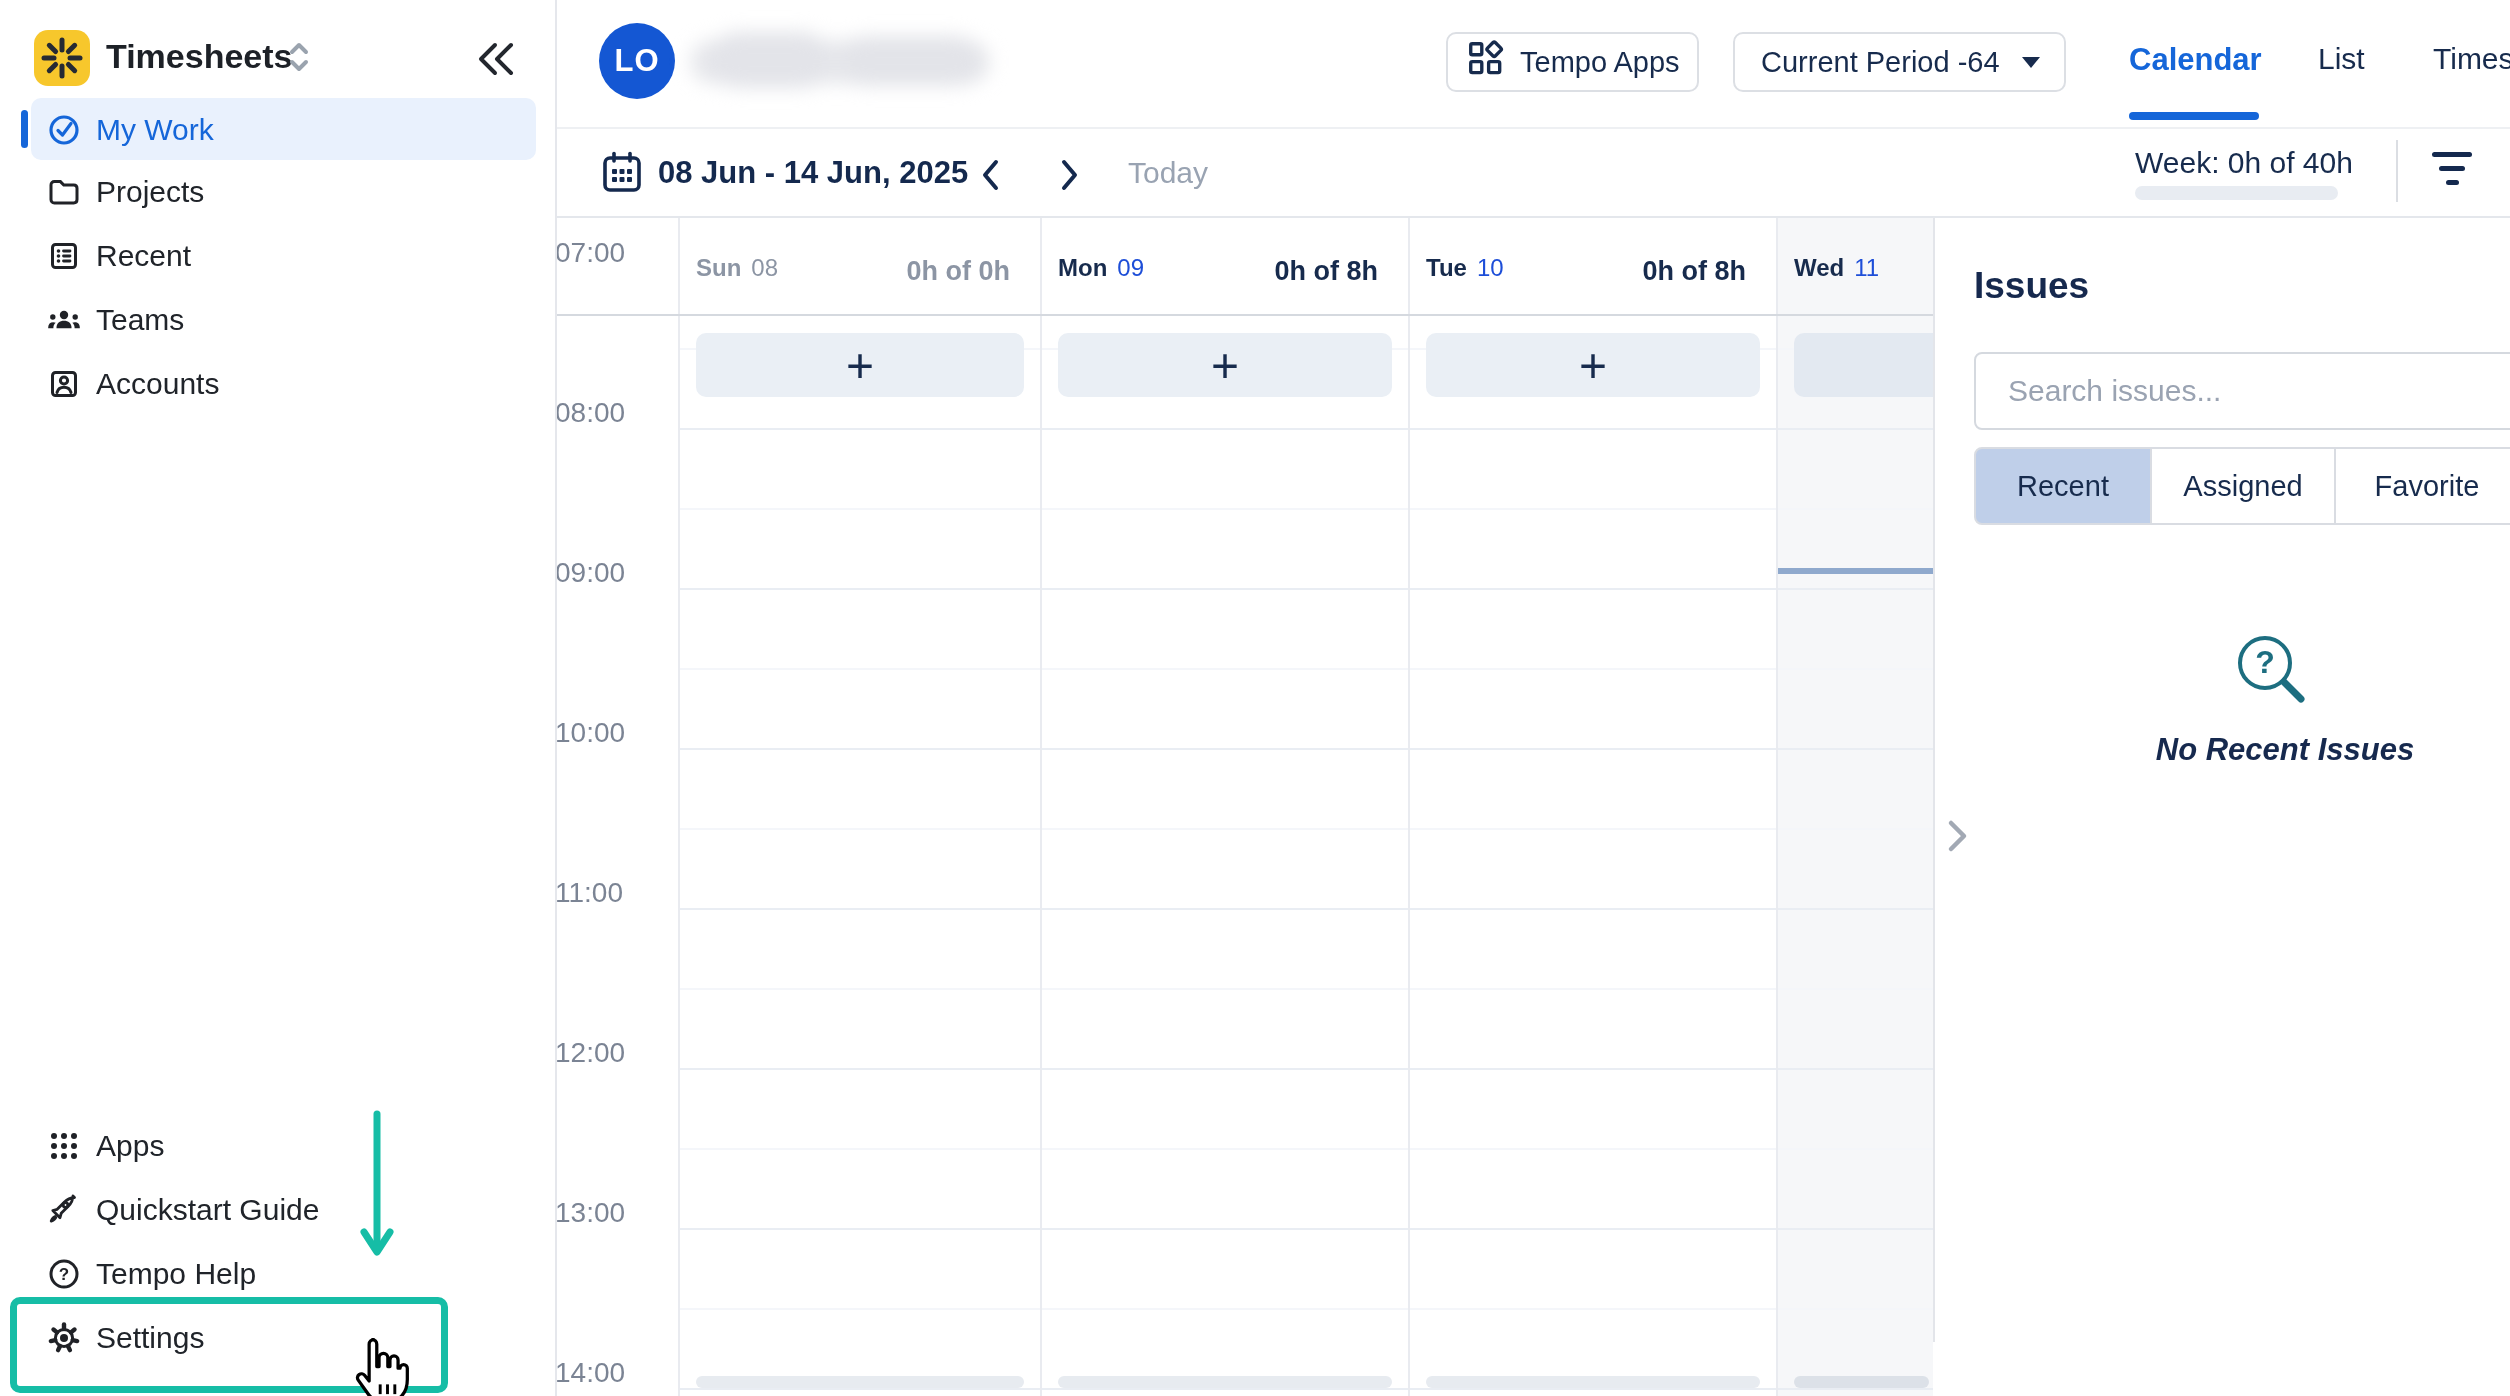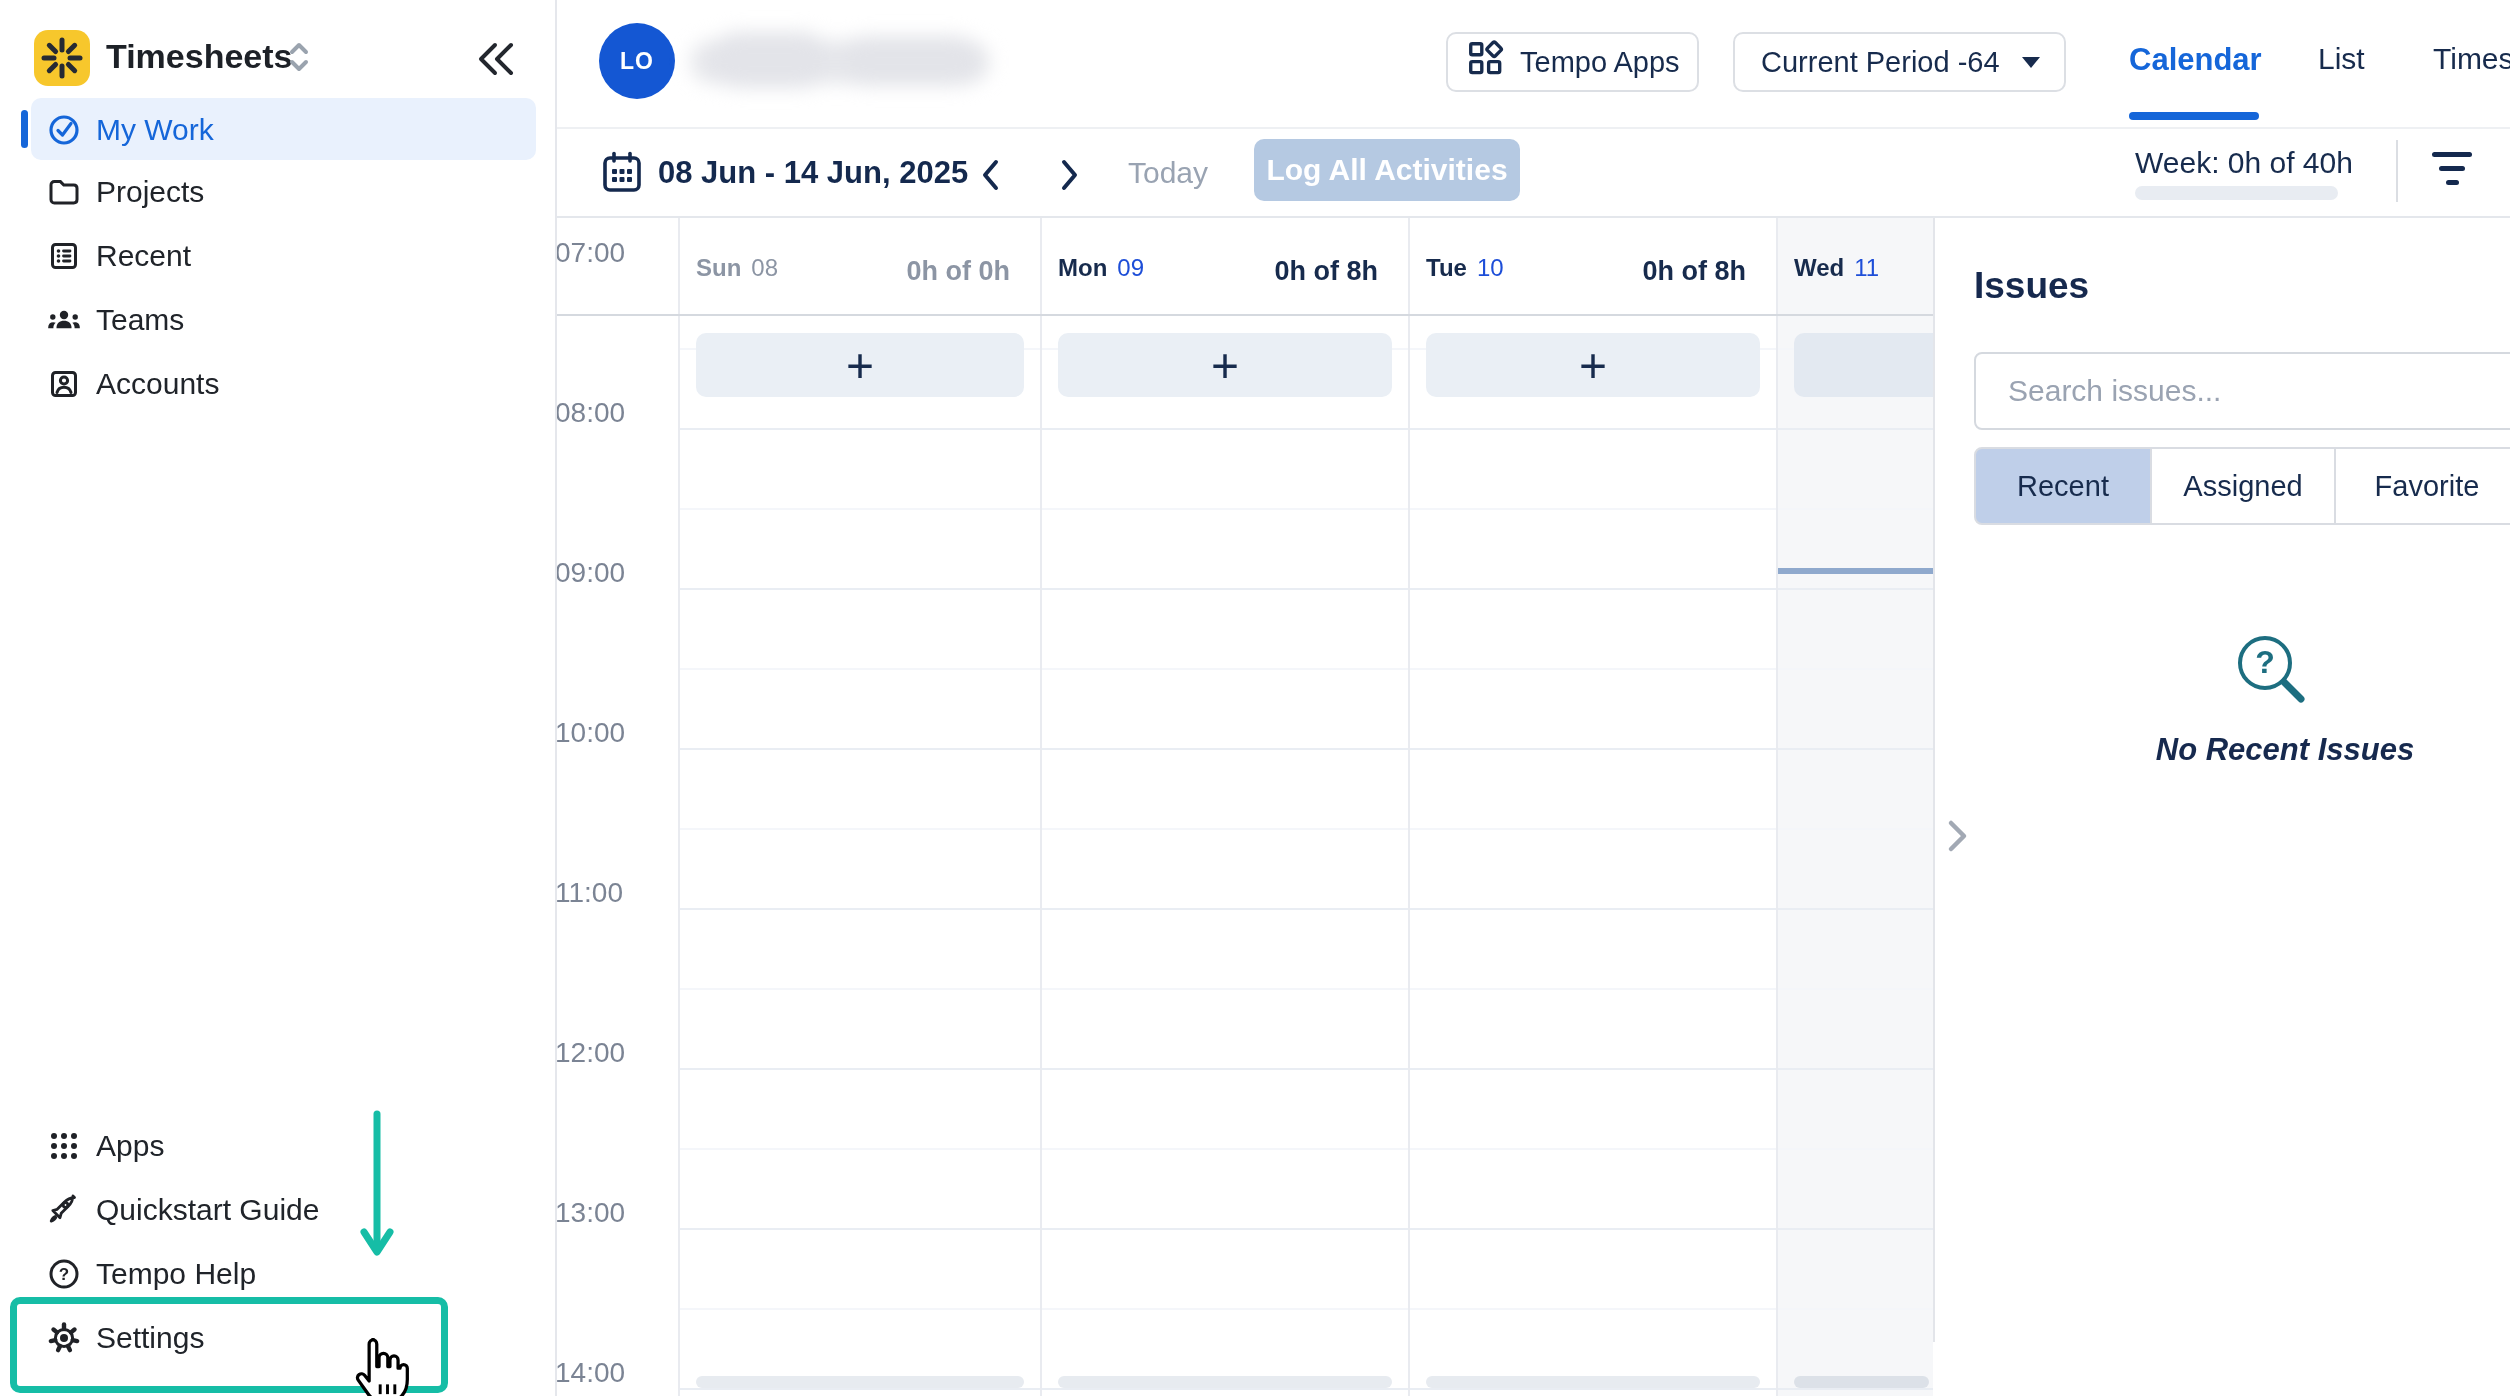--- a/index.html
+++ b/index.html
@@ -20,21 +20,21 @@
   .active-bg{position:absolute;left:27px;top:0;width:505px;height:62px;border-radius:10px;background:#e9f1fd;}
   .active-bar{position:absolute;left:17px;top:12px;width:7px;height:38px;border-radius:4px;background:#1566d9;}
   .sb-item.active .lbl{color:#1566d9;font-weight:500;}
   .hl-box{position:absolute;left:10px;top:1297px;width:424px;height:82px;border:7px solid #16bda6;
           border-radius:10px;z-index:11;pointer-events:none;}
   .arrow-overlay{position:absolute;left:355px;top:1106px;z-index:11;}
   .cursor-overlay{position:absolute;left:348px;top:1334px;z-index:12;}
 
   
   .avatar{position:absolute;left:599px;top:23px;width:76px;height:76px;border-radius:50%;background:#1457d3;
-          color:#fff;font-size:23px;font-weight:700;display:flex;align-items:center;justify-content:center;letter-spacing:1px;}
+          color:#fff;font-size:31px;font-weight:700;display:flex;align-items:center;justify-content:center;letter-spacing:1px;}
   .blur-blob{position:absolute;left:690px;top:28px;width:310px;height:66px;filter:blur(9px);}
   .blur-blob i{position:absolute;border-radius:40px;background:#e7e8ec;}
   .hbtn{position:absolute;top:32px;height:60px;border:2px solid #dcdfe4;border-radius:10px;background:#fff;
         display:flex;align-items:center;font-size:29px;color:#172b4d;font-weight:500;box-sizing:border-box;}
   .tempo-apps{left:1446px;width:253px;padding-left:18px;}
   .tempo-apps .lbl{margin-left:14px;}
   .period{left:1733px;width:333px;padding-left:26px;justify-content:space-between;padding-right:24px;}
   .caret{width:0;height:0;border-left:9px solid transparent;border-right:9px solid transparent;border-top:11px solid #172b4d;}
   .tab{position:absolute;top:42px;font-size:30px;color:#172b4d;white-space:nowrap;}
   .tab.active{color:#1566d9;font-weight:700;font-size:31px;}
@@ -327,21 +327,20 @@
     <svg width="30" height="38" viewBox="0 0 30 38">
         <polyline points="20,6 9,19 20,32" fill="none" stroke="#14294e" stroke-width="4" stroke-linecap="round" stroke-linejoin="round"></polyline>
       </svg>
   </div>
   <div class="nav-chev" style="left:1054px;">
     <svg width="30" height="38" viewBox="0 0 30 38">
         <polyline points="10,6 21,19 10,32" fill="none" stroke="#14294e" stroke-width="4" stroke-linecap="round" stroke-linejoin="round"></polyline>
       </svg>
   </div>
   <div class="tb-today">Today</div>
-  <div class="log-all">Log All Activities</div>
 
   <div class="week-lbl">Week: 0h of 40h</div>
   <div class="week-bar"></div>
   <div class="tb-divider"></div>
   <div class="filter-icon">
     <span style="left:2432px;top:152px;width:40px;"></span>
     <span style="left:2439px;top:166px;width:26px;"></span>
     <span style="left:2446px;top:180px;width:13px;"></span>
   </div>
   <div class="toolbar-border"></div>

